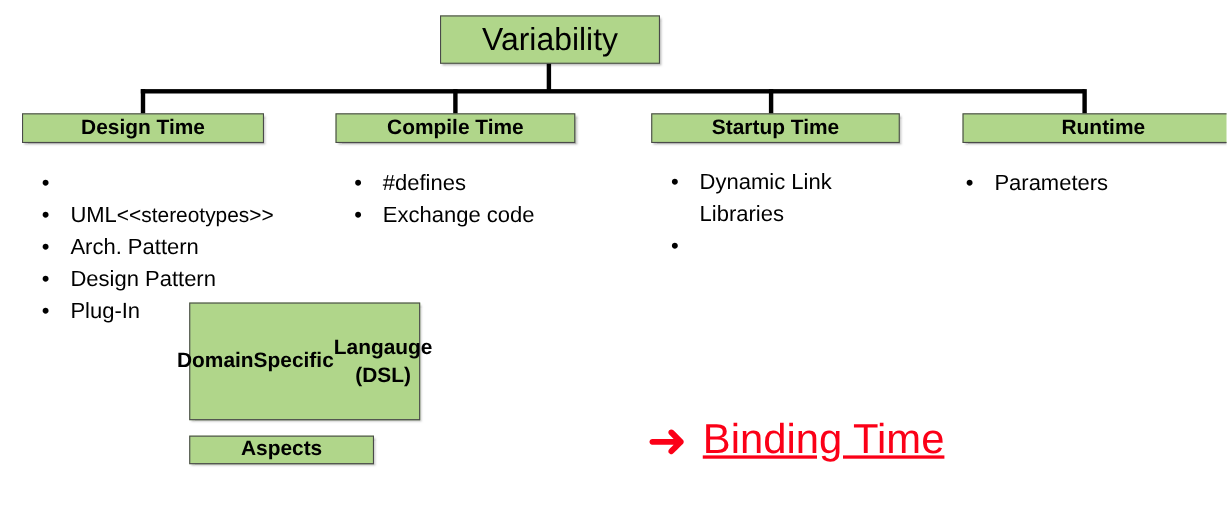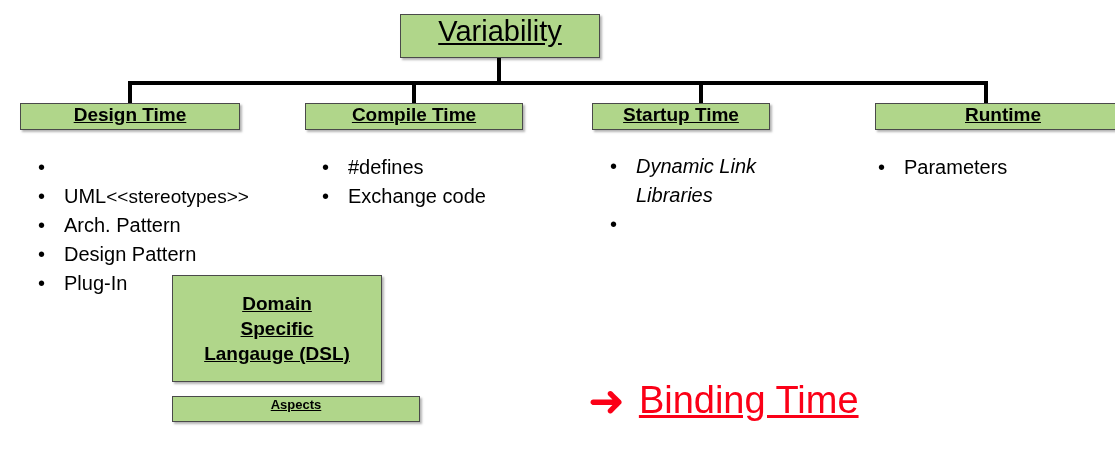--- a/index.html
+++ b/index.html
@@ -24,64 +24,63 @@
   }
 
   
   .gbox {
     position: absolute;
     background: #b0d68a;
     border: 1px solid #4a4a4a;
     box-shadow: 2px 2px 2px rgba(120,120,120,0.55);
     box-sizing: border-box;
     display: flex;
+    align-items: center;
     justify-content: center;
     text-align: center;
-    text-decoration: underline;
   }
 
   .root-box {
     left: 400px;
     top: 14px;
     width: 200px;
     height: 44px;
     font-size: 29px;
     font-weight: normal;
     letter-spacing: 0px;
   }
 
   .head-box {
     top: 103px;
     height: 27px;
     font-size: 19px;
     font-weight: bold;
   }
   .head-design  { left: 20px;  width: 220px; }
   .head-compile { left: 305px; width: 218px; }
-  .head-startup { left: 592px; width: 178px; }
+  .head-startup { left: 592px; width: 226px; }
   .head-runtime { left: 875px; width: 256px; }
 
   .dsl-box {
     left: 172px;
     top: 275px;
     width: 210px;
     height: 107px;
     font-size: 19px;
     font-weight: bold;
     line-height: 25px;
-    flex-direction: column;
   }
   .dsl-box .dsl-line { display: block; }
 
   .aspects-box {
     left: 172px;
     top: 396px;
-    width: 248px;
+    width: 168px;
     height: 26px;
-    font-size: 13px;
+    font-size: 19px;
     font-weight: bold;
   }
 
   
   .line {
     position: absolute;
     background: #000000;
   }
   .v-stem  { left: 497px; top: 58px;  width: 4px;  height: 26px; }
   .h-bar   { left: 128px; top: 81px;  width: 858px; height: 4px; }
@@ -115,21 +114,20 @@
     font-size: 19px;
   }
 
   .list-design  { left: 38px;  top: 153px; width: 250px; }
   .list-compile { left: 322px; top: 153px; width: 240px; }
   .list-startup { left: 610px; top: 152px; width: 250px; }
   .list-runtime { left: 878px; top: 153px; width: 220px; }
 
   .list-startup .wrap-line {
     display: block;
-    font-style: italic;
   }
 
   
   .binding {
     position: absolute;
     left: 588px;
     top: 378px;
     display: flex;
     align-items: center;
     color: #fb0017;

